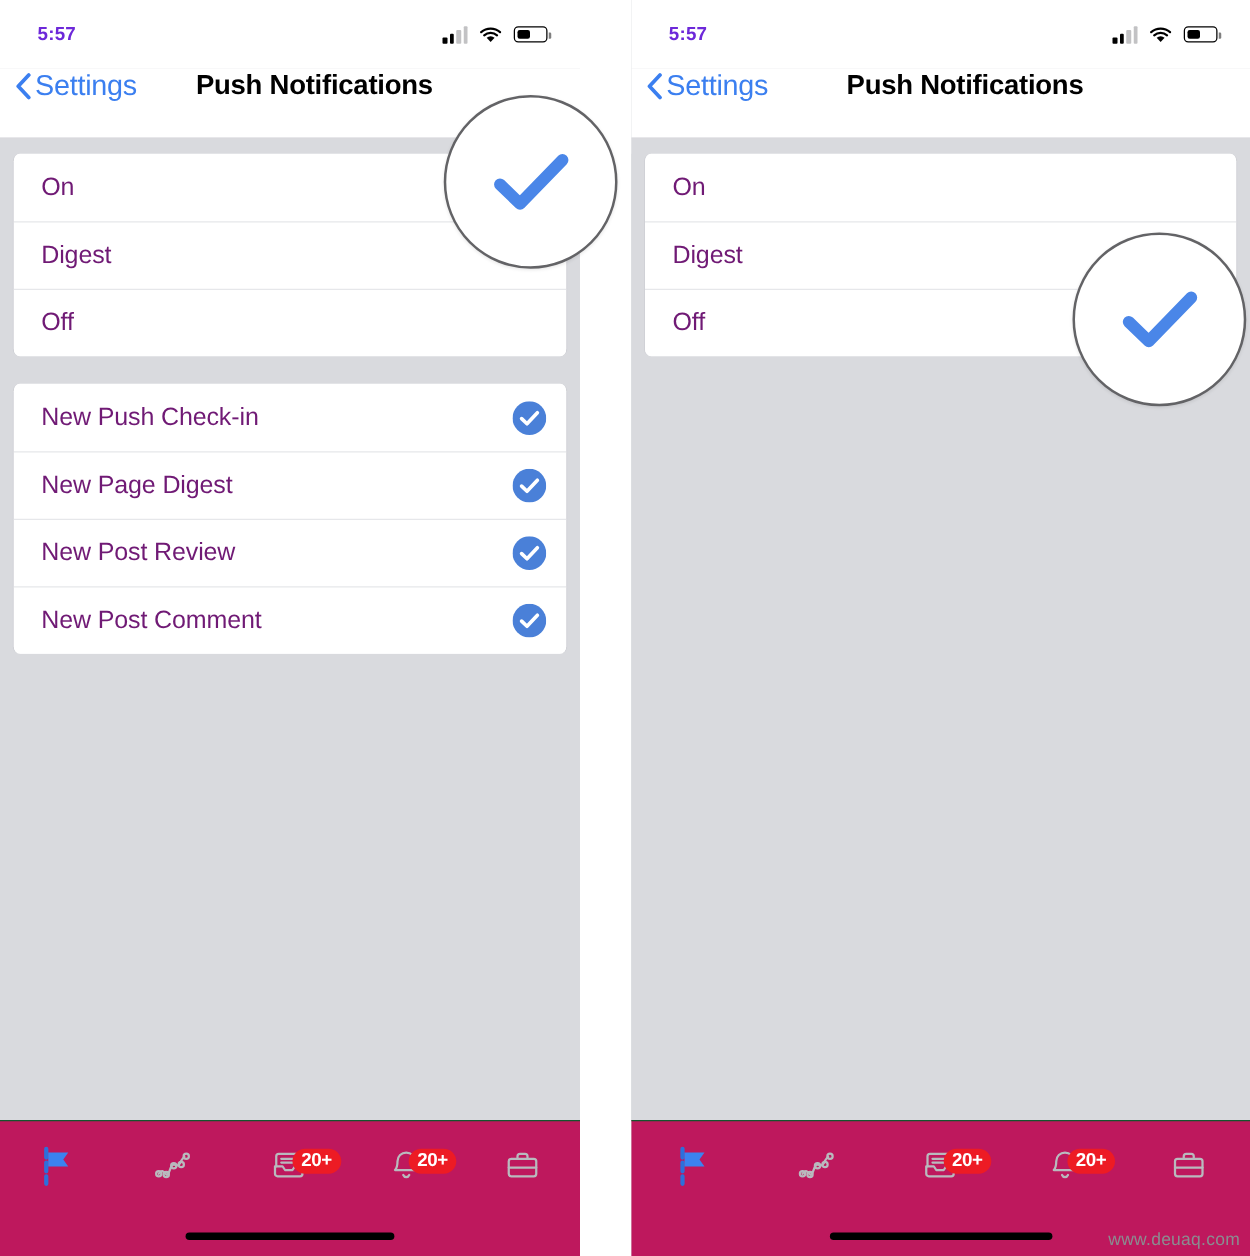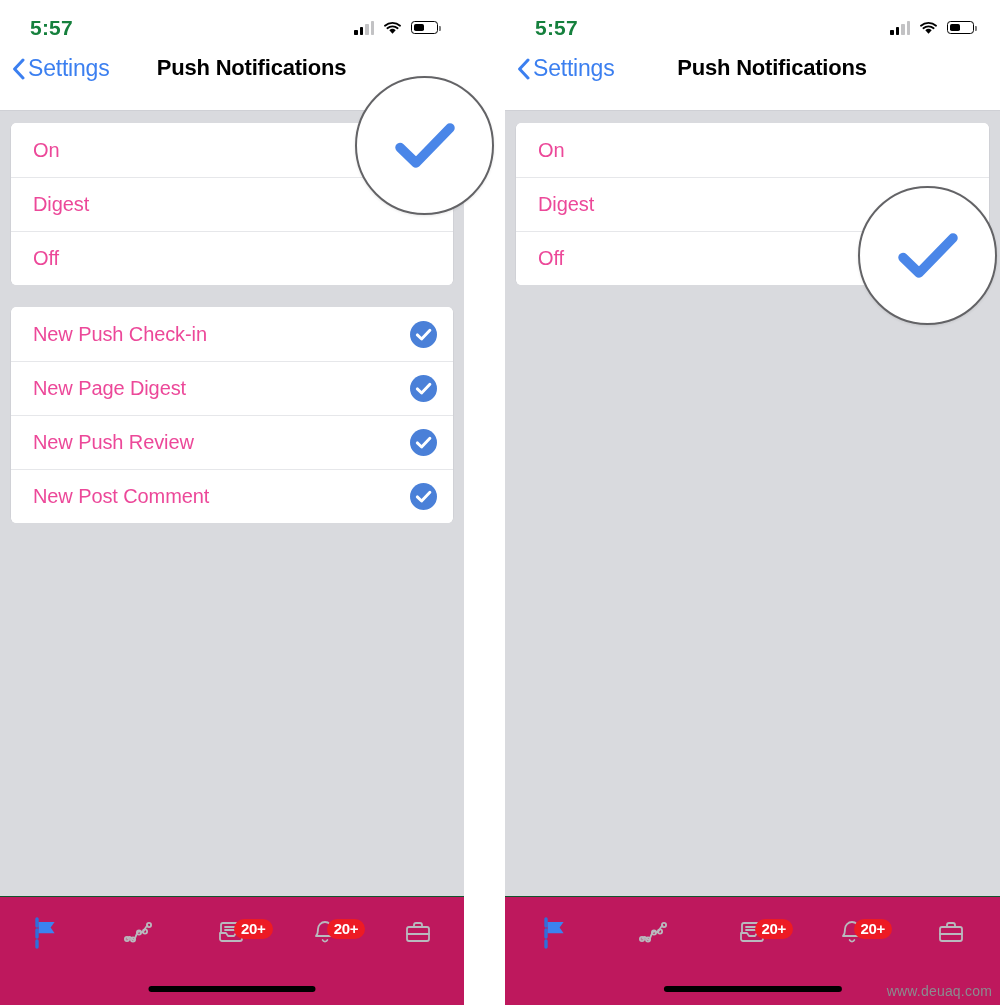--- a/index.html
+++ b/index.html
@@ -18,21 +18,21 @@
   .phone.right{left:505px;width:495px;}
 
   .phone-inner{position:relative;width:100%;height:100%;}
 
   
   .statusbar{
     position:relative;height:55px;background:#ffffff;
     display:flex;align-items:center;justify-content:space-between;
     padding:0 26px 0 30px;box-sizing:border-box;
   }
-  .clock{font-size:21px;font-weight:700;color:#15803d;letter-spacing:.2px;}
+  .clock{font-size:15px;font-weight:700;color:#6d28d9;letter-spacing:.2px;}
   .status-icons{display:flex;align-items:center;gap:9px;}
   .signal{display:flex;align-items:flex-end;gap:2px;height:14px;}
   .signal i{display:block;width:3.5px;background:#000;border-radius:.8px;}
   .signal i:nth-child(1){height:5px;}
   .signal i:nth-child(2){height:8px;}
   .signal i:nth-child(3){height:11px;background:#c2c2c4;}
   .signal i:nth-child(4){height:14px;background:#c2c2c4;}
   .wifi{width:19px;height:14px;}
   .batt{position:relative;width:27px;height:13px;border:1.6px solid #000;border-radius:3.6px;box-sizing:border-box;}
   .batt:after{content:"";position:absolute;right:-4px;top:3.6px;width:2px;height:5px;background:#000;border-radius:0 1px 1px 0;opacity:.5;}
@@ -63,21 +63,21 @@
   }
   .card.first{margin-top:12px;}
   .card.second{margin-top:22px;}
   .row{
     position:relative;height:54px;display:flex;align-items:center;
     padding:0 16px 0 22px;box-sizing:border-box;background:#fff;
   }
   .row + .row:before{
     content:"";position:absolute;left:0;right:0;top:0;height:1px;background:#e6e7ea;
   }
-  .row-label{font-size:20px;color:#ec4899;letter-spacing:-.1px;flex:1;}
+  .row-label{font-size:20px;color:#701a75;letter-spacing:-.1px;flex:1;}
 
   .check-badge{width:27px;height:27px;flex:0 0 auto;}
 
   
   .tabbar{
     position:absolute;left:0;right:0;bottom:0;height:108px;background:#be185d;
     border-top:1px solid #14532d;
   }
   .tabs{display:flex;align-items:center;height:72px;}
   .tab{flex:1;display:flex;align-items:center;justify-content:center;position:relative;cursor:pointer;}
@@ -179,21 +179,21 @@
           <div class="row">
             <span class="row-label">New Page Digest</span>
             <span class="check-badge">
               <svg viewBox="0 0 27 27" width="27" height="27">
                   <circle cx="13.5" cy="13.5" r="13.5" fill="#4a80d8"></circle>
                   <path d="M7.3 13.9 11.6 18 19.9 9.2" stroke="#fff" stroke-width="2.9" fill="none" stroke-linecap="round" stroke-linejoin="round"></path>
                 </svg>
             </span>
           </div>
           <div class="row">
-            <span class="row-label">New Push Review</span>
+            <span class="row-label">New Post Review</span>
             <span class="check-badge">
               <svg viewBox="0 0 27 27" width="27" height="27">
                   <circle cx="13.5" cy="13.5" r="13.5" fill="#4a80d8"></circle>
                   <path d="M7.3 13.9 11.6 18 19.9 9.2" stroke="#fff" stroke-width="2.9" fill="none" stroke-linecap="round" stroke-linejoin="round"></path>
                 </svg>
             </span>
           </div>
           <div class="row">
             <span class="row-label">New Post Comment</span>
             <span class="check-badge">

